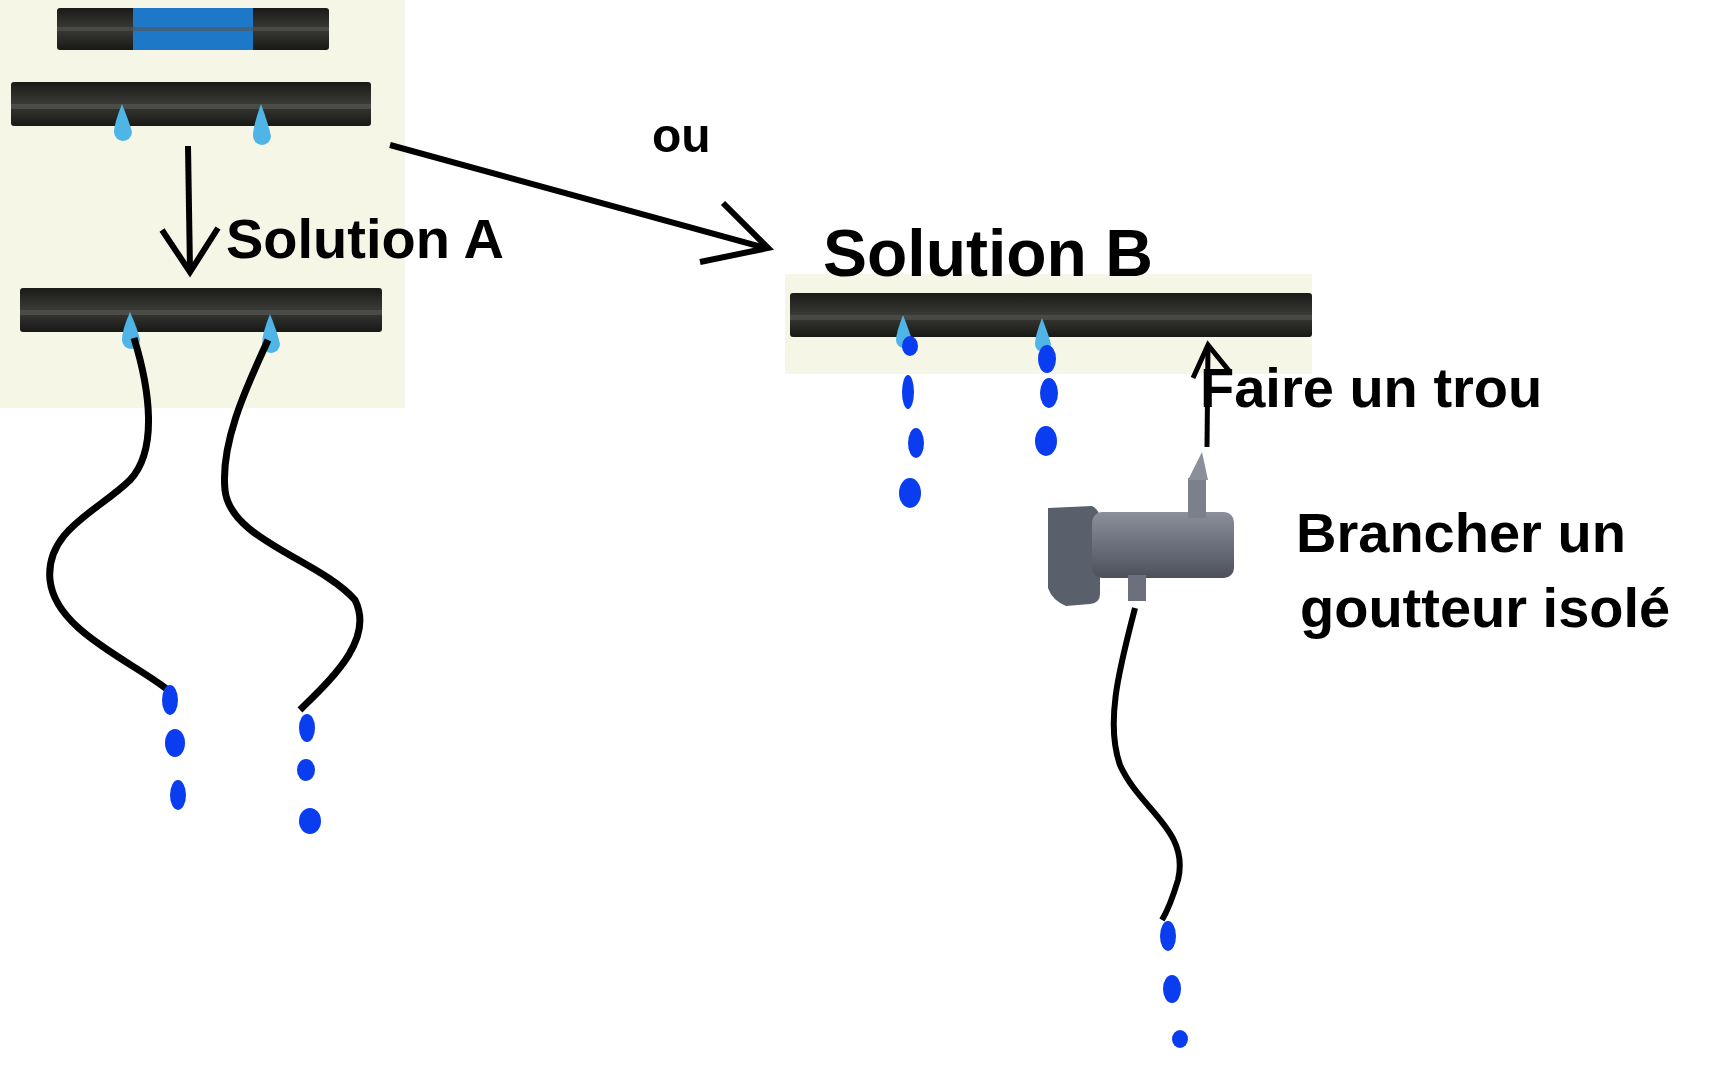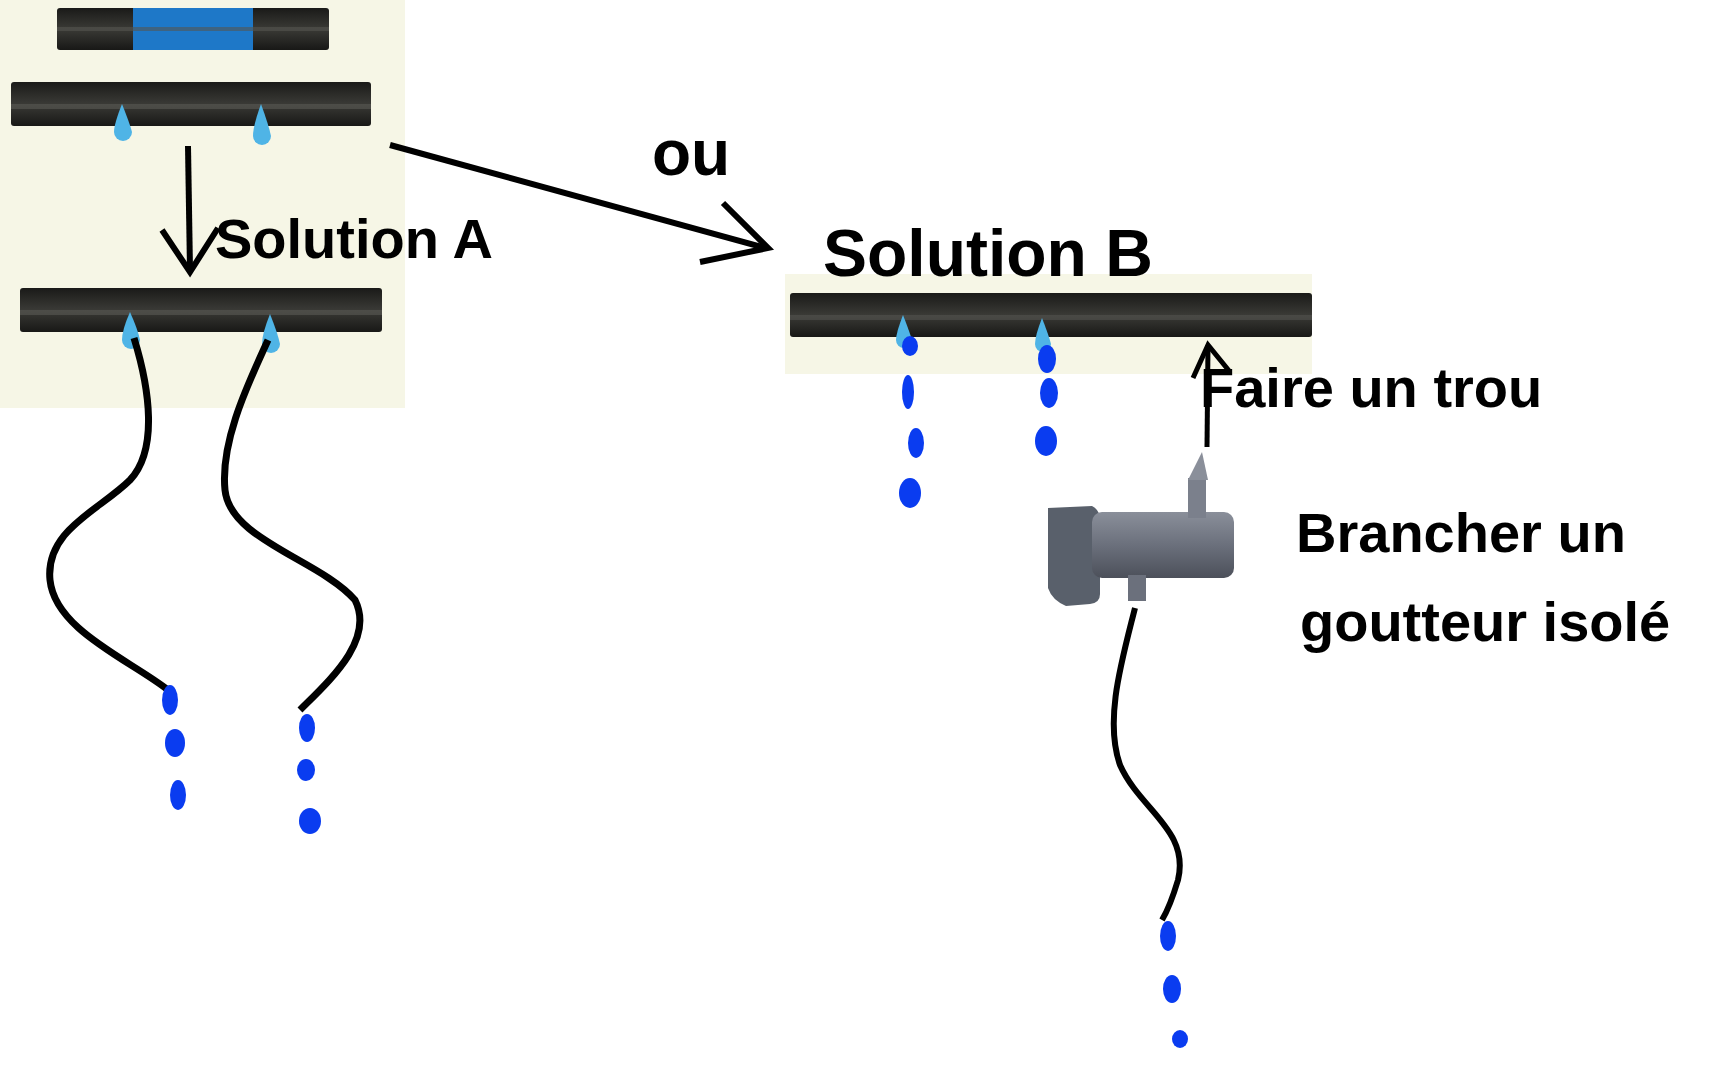--- a/index.html
+++ b/index.html
@@ -108,18 +108,18 @@
 
   <path d="M1135,608 C1122,660 1104,720 1120,765 C1140,810 1190,830 1178,880 C1172,900 1168,910 1162,920" stroke="#000" stroke-width="6" fill="none"></path>
 
   <g fill="#0a3cf0">
     <ellipse cx="1168" cy="936" rx="8" ry="15"></ellipse>
     <ellipse cx="1172" cy="989" rx="9" ry="14"></ellipse>
     <ellipse cx="1180" cy="1039" rx="8" ry="9"></ellipse>
   </g>
 </svg>
 
-<div class="lbl" style="left:652px;top:116px;font-size:64px;">ou</div>
-<div class="lbl" style="left:215px;top:206px;font-size:56px;">Solution A</div>
+<div class="lbl" style="left:652px;top:108px;font-size:48px;">ou</div>
+<div class="lbl" style="left:226px;top:206px;font-size:56px;">Solution A</div>
 <div class="lbl" style="left:823px;top:215px;font-size:66px;">Solution B</div>
 <div class="lbl" style="left:1200px;top:355px;font-size:56px;">Faire un trou</div>
 <div class="lbl" style="left:1296px;top:500px;font-size:56px;">Brancher un</div>
-<div class="lbl" style="left:1300px;top:589px;font-size:56px;">goutteur isolé</div>
+<div class="lbl" style="left:1300px;top:575px;font-size:56px;">goutteur isolé</div>
 
 </body></html>

